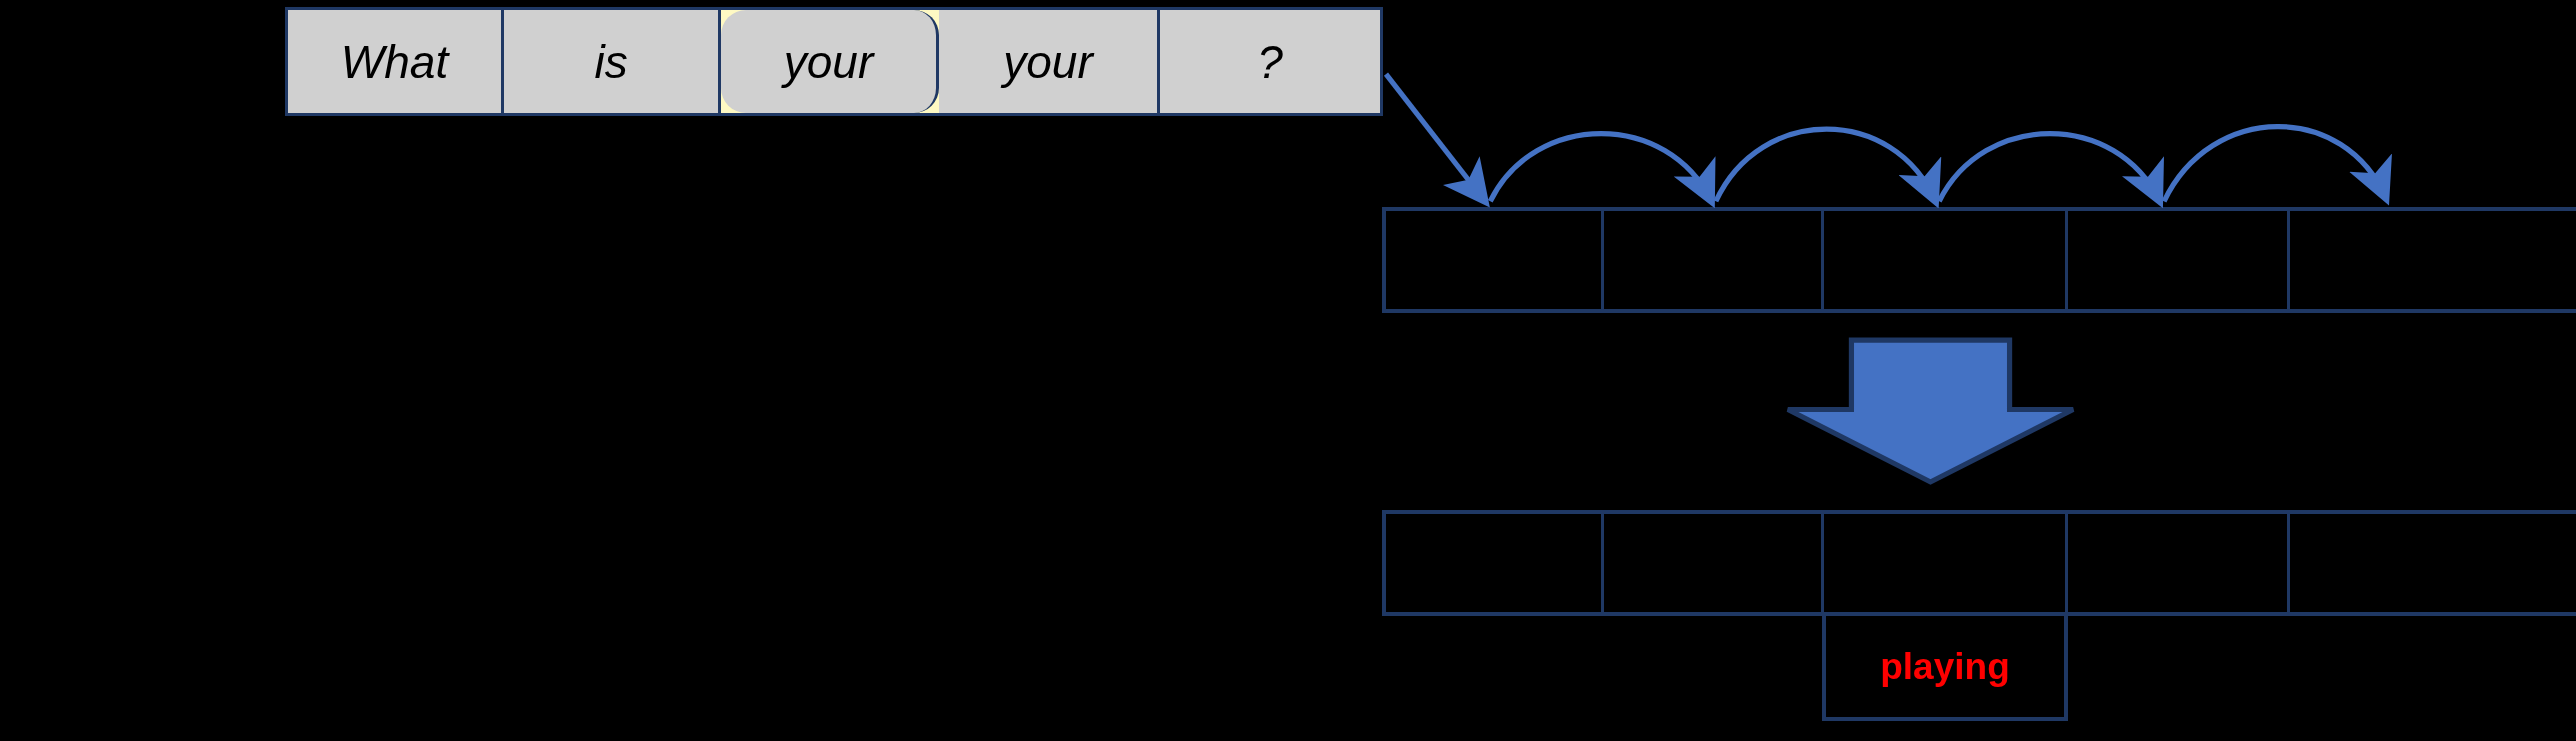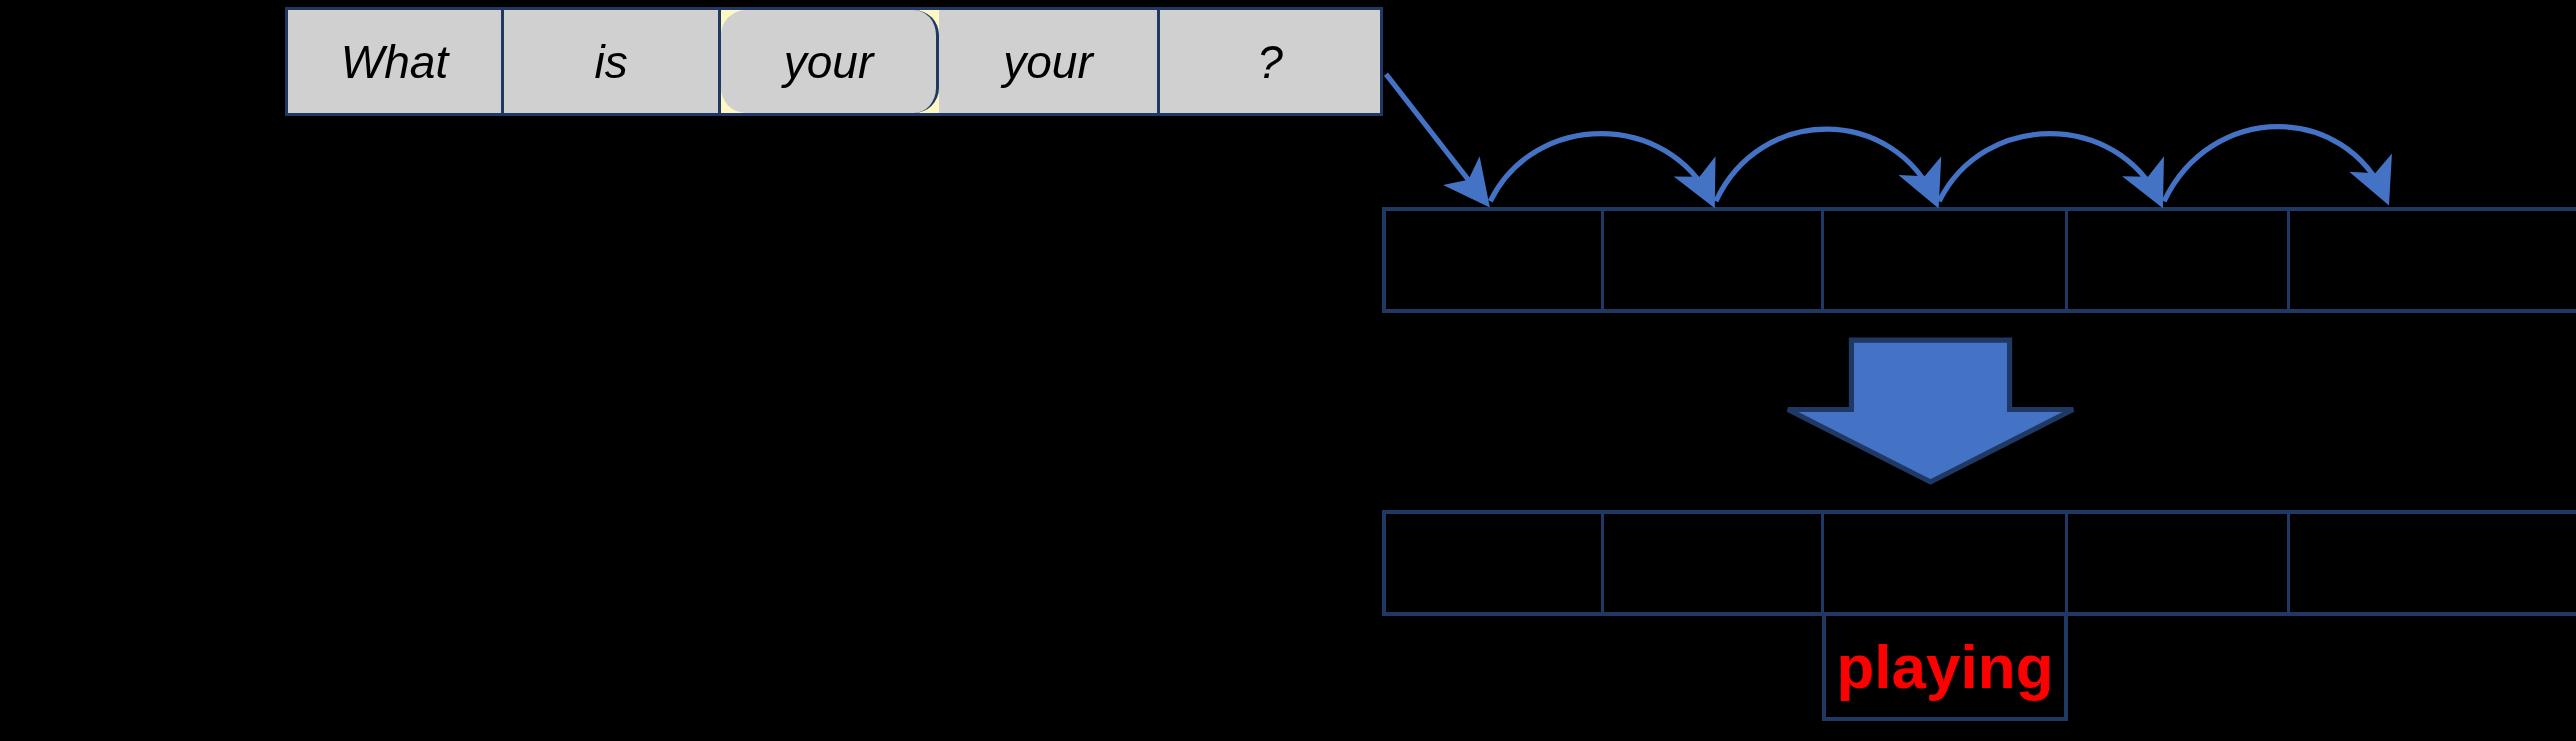--- a/index.html
+++ b/index.html
@@ -82,21 +82,21 @@
     width:246px; height:109px;
     box-sizing:border-box;
     border:4.4px solid #1F3864;
     background:transparent;
     display:flex;
     align-items:center;
     justify-content:center;
   }
   #output-word{
     color:#FF0000;
-    font-size:62px;
+    font-size:37px;
     font-weight:bold;
     line-height:1;
     white-space:nowrap;
   }
 
   
   #big-arrow{
     position:absolute;
     left:1779px; top:334px;
     width:303px; height:154px;

